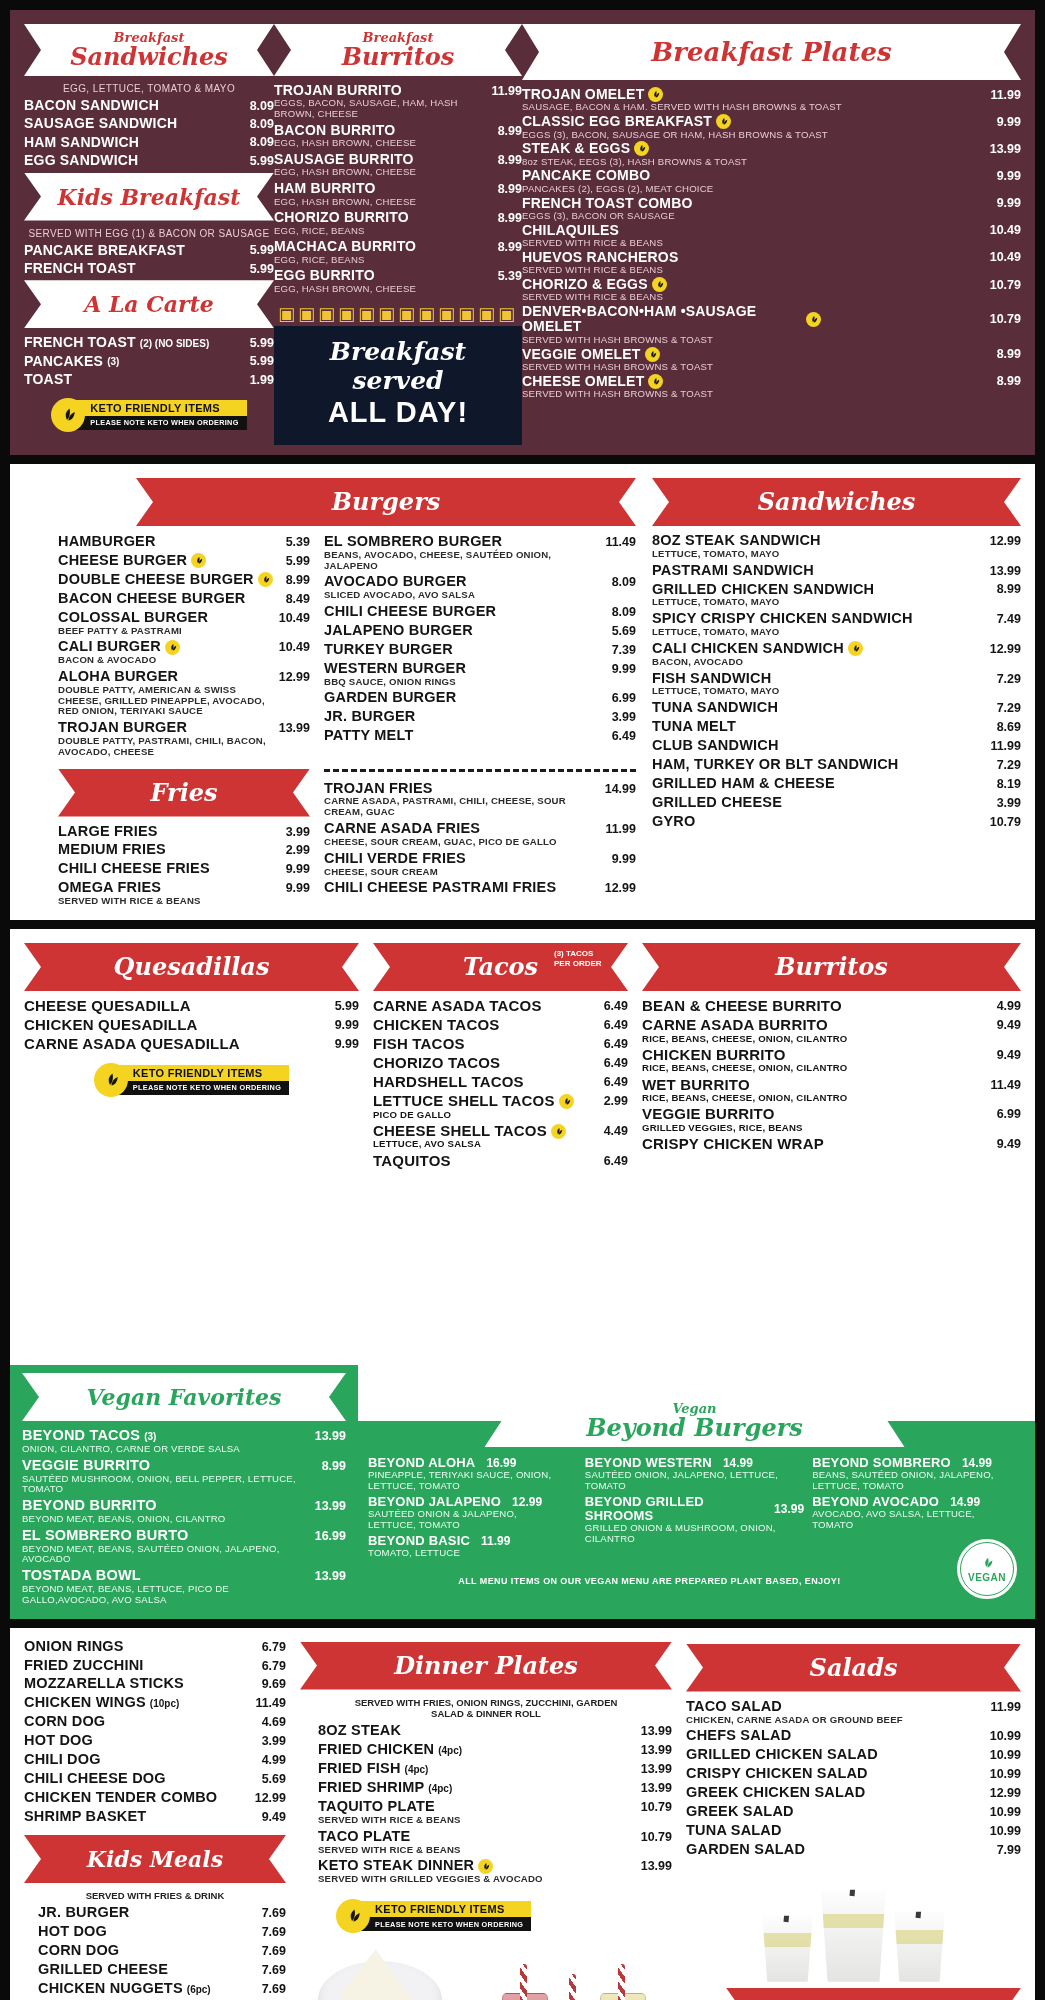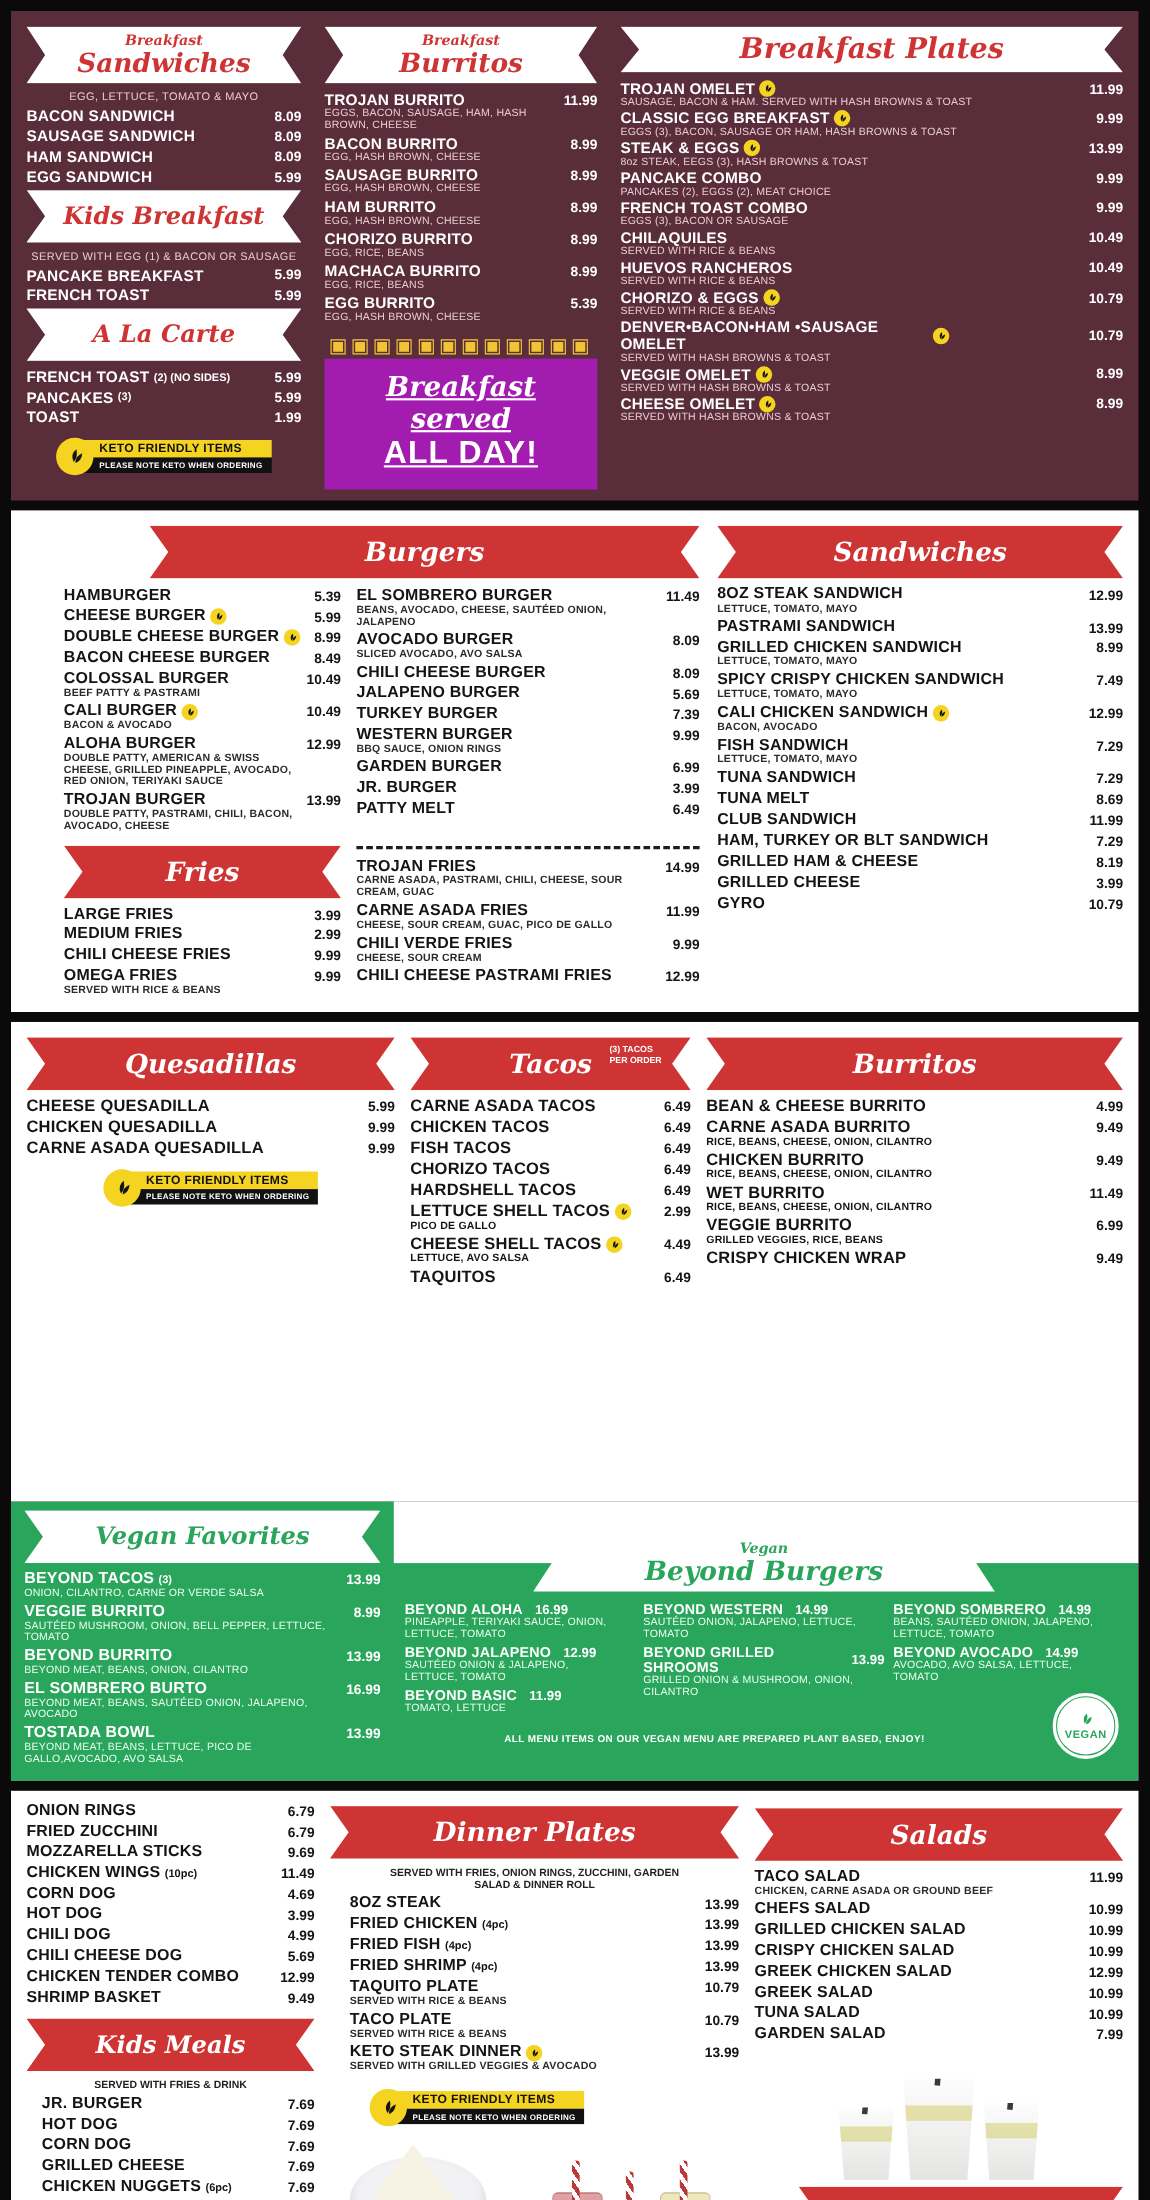--- a/index.html
+++ b/index.html
@@ -47,23 +47,23 @@
   .p1 .sec-note{color:var(--pink); font-weight:normal;}
 
   
   .kbadge{display:flex; align-items:center; width:max-content; margin:10px auto 4px;}
   .kb-circle{width:34px; height:34px; border-radius:50%; background:var(--yellow); display:flex; align-items:center; justify-content:center; z-index:1;}
   .kb-right{margin-left:-10px;}
   .kb-title{background:var(--yellow); color:#111; font-weight:bold; font-size:11px; padding:2px 10px 2px 15px; letter-spacing:.3px;}
   .kb-note{background:#111; color:#fff; font-size:7.3px; font-weight:bold; padding:2.5px 8px 2.5px 15px; letter-spacing:.3px;}
 
   
-  .p1-grid{display:grid; grid-template-columns:250px 248px 1fr; gap:21px;}
+  .p1-grid{display:grid; grid-template-columns:250px 248px 1fr; gap:0;}
   .gdecor{display:flex; justify-content:center; overflow:hidden; color:#f0c435; font-size:18px; letter-spacing:3px; line-height:1.1; white-space:nowrap; margin-bottom:0;}
-  .allday{background:#a21caf; color:#fff; text-align:center; padding:12px 8px 16px; margin-top:2px;text-decoration:underline;}
+  .allday{background:#0f172a; color:#fff; text-align:center; padding:12px 8px 16px; margin-top:2px;}
   .ad1{font-family:"DejaVu Serif",serif; font-style:italic; font-weight:bold; font-size:25px; line-height:1.15;}
   .ad2{font-weight:bold; font-size:29px; letter-spacing:1px;}
   .p1 .mi-name{font-size:14px;}
   .col-plates .mi-name{font-size:14px; max-width:280px;}
   .col-plates .mi{margin-bottom:1px;}
 
   
   .p2-grid{display:flex; gap:16px;}
   .p2-left{width:578px;}
   .p2-right{flex:1;}
@@ -351,21 +351,21 @@
               <span>▣▣▣▣▣▣▣▣▣▣▣▣</span>
             </div>
           <div class="allday">
             <div class="ad1">Breakfast served</div>
             <div class="ad2">ALL DAY!</div>
           </div>
         </div>
       </div>
 
       <div class="col-plates">
-        <div class="rb white" style="height:42px">
+        <div class="rb white" style="height:56px">
           <div class="s2" style="font-size:26px">Breakfast Plates</div>
         </div>
         <div class="items">
   <div class="mi">
     <div class="mi-top">
       <span class="mi-left">
         <span class="mi-name">TROJAN OMELET</span>
 
         <span class="keto" data-on="1">
                     <svg viewBox="0 0 20 20" width="11" height="11">

